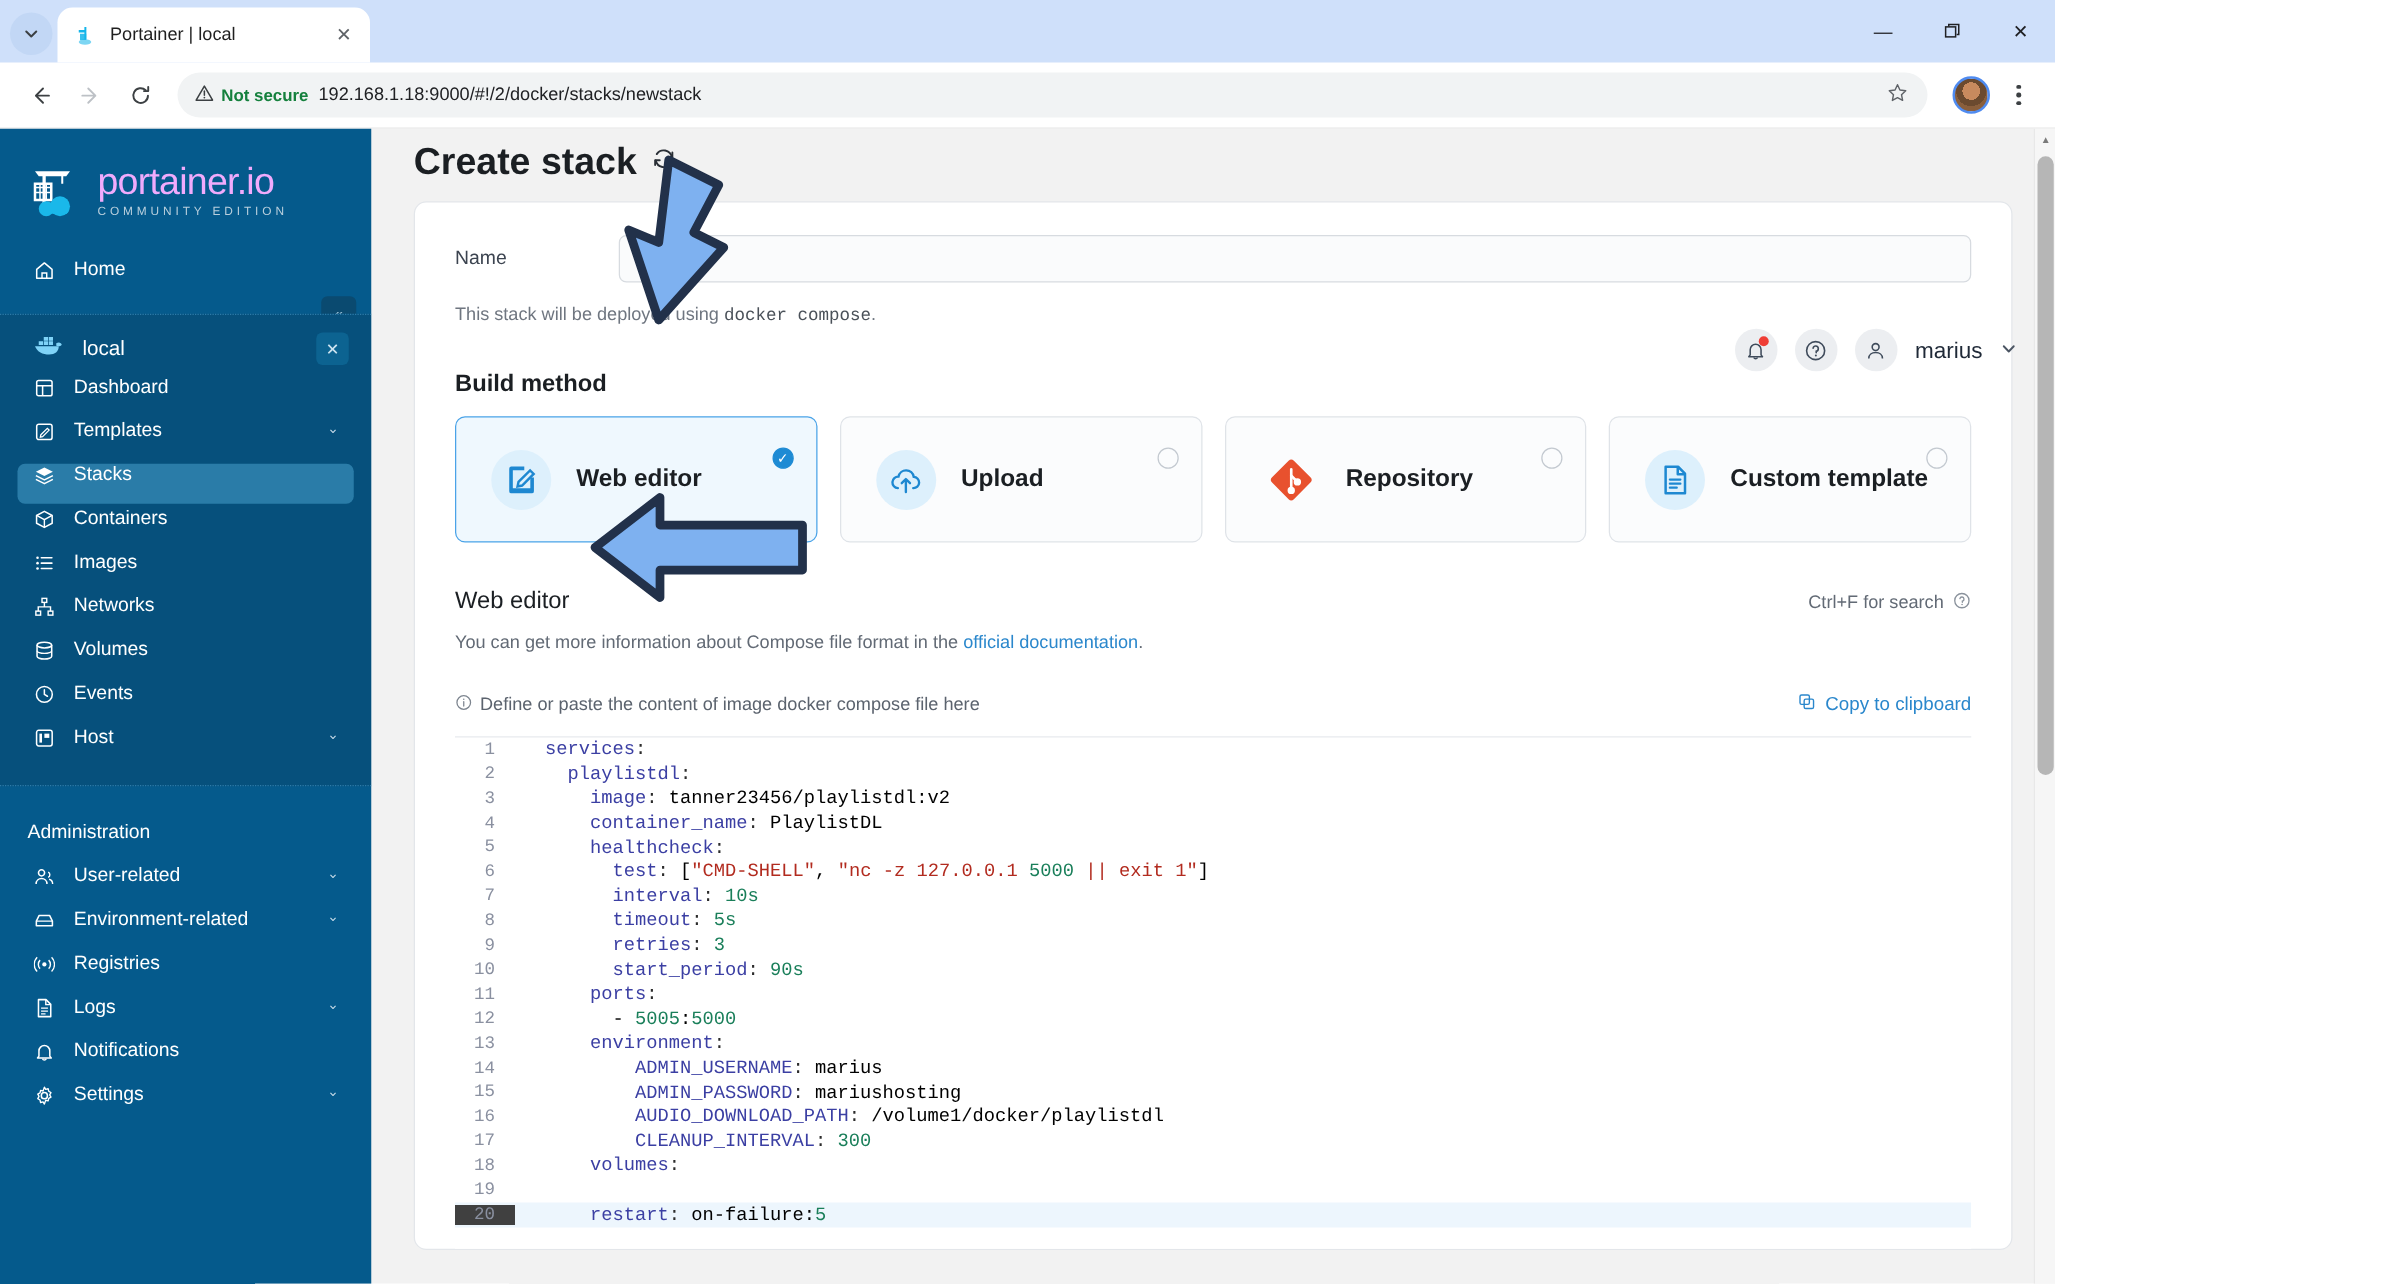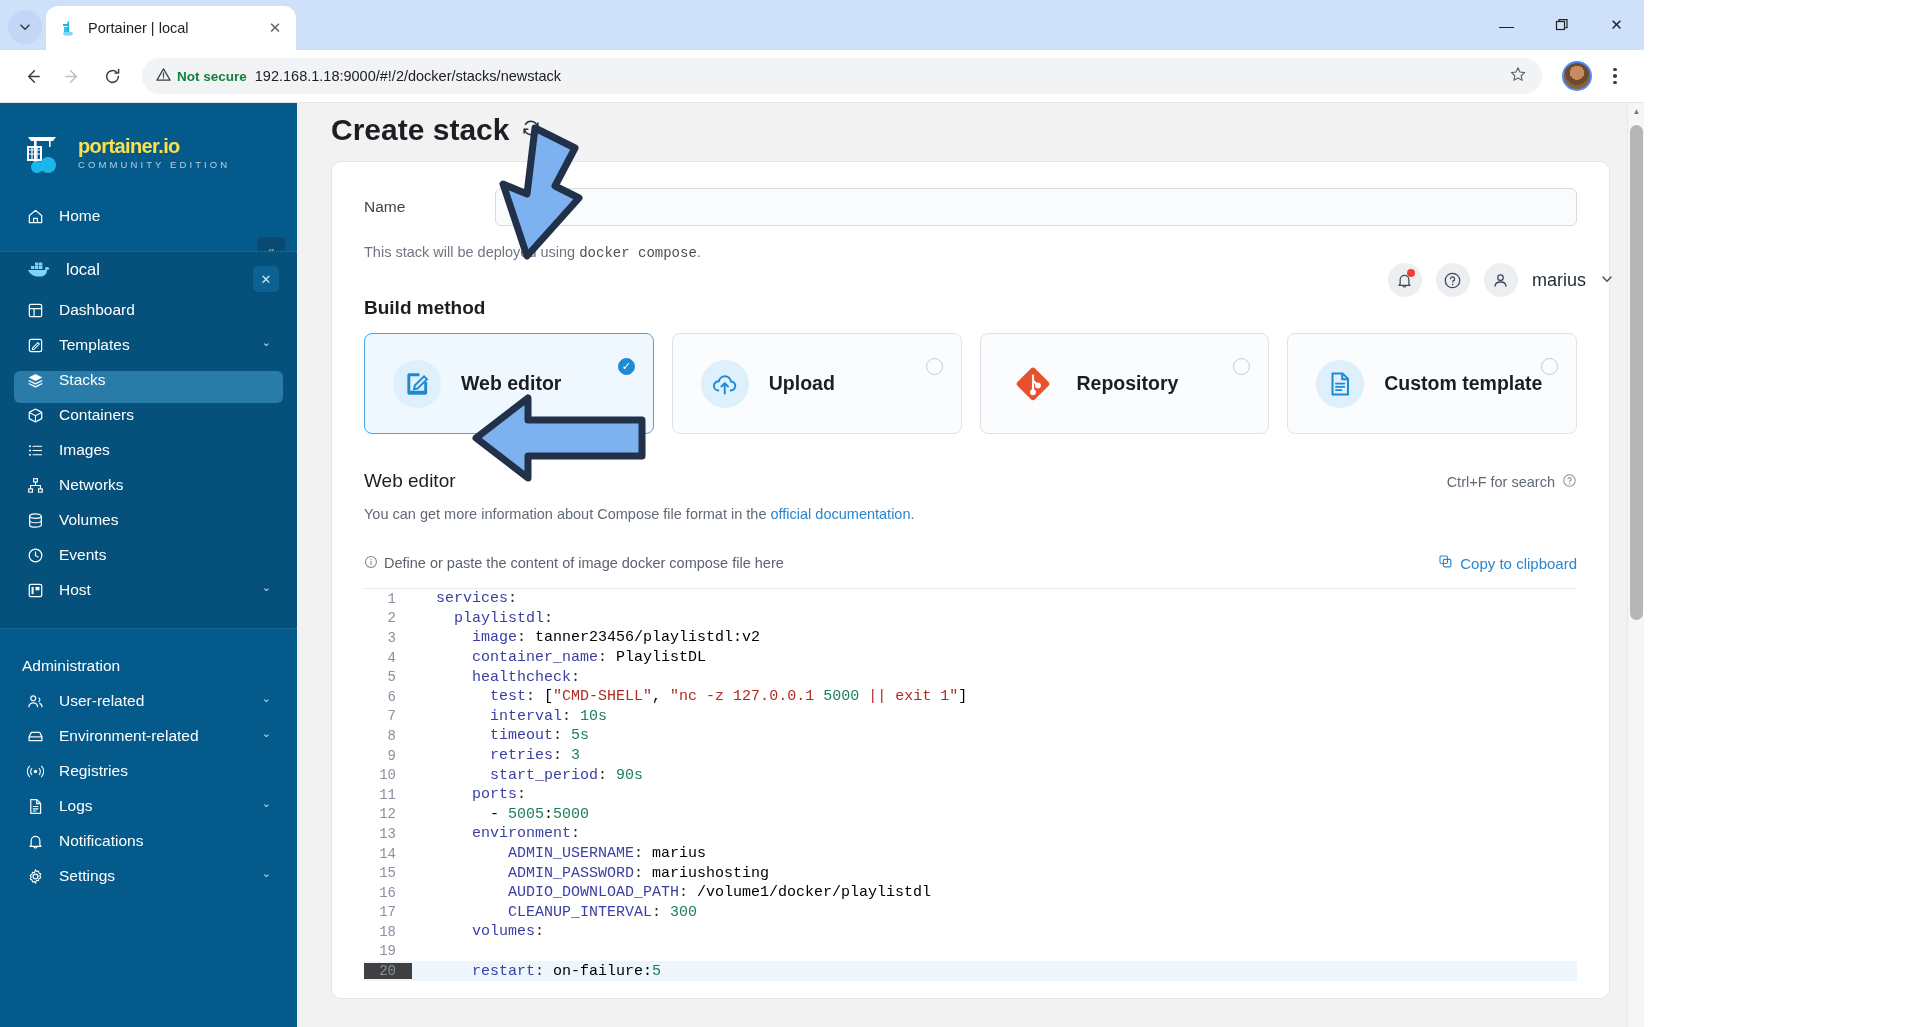--- a/index.html
+++ b/index.html
@@ -64,38 +64,38 @@
   .page { display: flex; height: 924px; background: #f2f2f2; position: relative; }
 
   
   .sidebar {
     width: 297px; background: #055a8c; color: #fff; flex: 0 0 297px;
     position: relative; padding-top: 4px; overflow: hidden;
   }
   .logo-row { display: flex; align-items: center; gap: 10px; padding: 22px 0 20px 22px; }
   .logo-mark { width: 46px; height: 48px; position: relative; flex: 0 0 46px; }
   .logo-text { line-height: 1; }
-  .logo-name { font-size: 20px; font-weight: 700; letter-spacing: -0.6px; color: #fde047; }
+  .logo-name { font-size: 30px; font-weight: 400; letter-spacing: -0.6px; color: #f0abfc; }
   .logo-sub { font-size: 9.5px; letter-spacing: 3.1px; color: #b9cfdd; margin-top: 4px; }
   .collapse-btn {
     position: absolute; right: 12px; top: 134px; width: 28px; height: 28px;
     background: #0a4a70; border-radius: 5px; display: flex; align-items: center;
     justify-content: center; color: #9fc4da; font-size: 12px;
   }
 
   .nav-item {
     display: flex; align-items: flex-start; gap: 14px; height: 32px;
     margin: 3px 14px; padding: 0 12px; border-radius: 6px;
     font-size: 15.5px; color: #ffffff; position: relative;
   }
   .nav-item .ico { width: 19px; height: 19px; flex: 0 0 19px; display: flex; align-items: center; justify-content: center; }
   .nav-item .chev { margin-left: auto; font-size: 11px; color: #c7dbe8; }
   .env-block { background: #06507c; margin-top: 12px; padding: 8px 0 12px; position: relative;
                border-top: 1px dotted #2d7ba8; border-bottom: 1px dotted #2d7ba8; }
-  .env-row { display: flex; gap: 14px; height: 38px; padding: 0 26px; font-size: 16.5px; }
+  .env-row { display: flex; align-items: center; gap: 14px; height: 38px; padding: 0 26px; font-size: 16.5px; }
   .env-x { position: absolute; right: 18px; top: 14px; width: 26px; height: 26px; border-radius: 5px;
            background: #0c6391; display: flex; align-items: center; justify-content: center; font-size: 13px; color: #cfe5f1; }
   .nav-item.active { background: #2a7ca8; }
   .admin-label { font-size: 15.5px; color: #ffffff; padding: 28px 0 14px 22px; }
 
   
   .main { flex: 1; position: relative; padding: 0 26px 0 26px; overflow: hidden; }
   .breadcrumb { padding: 16px 0 0 8px; font-size: 14.5px; color: #6b7280; }
   .breadcrumb a { color: #1e7ab8; text-decoration: none; }
   .breadcrumb .sep { margin: 0 6px; color: #9aa3ae; }

